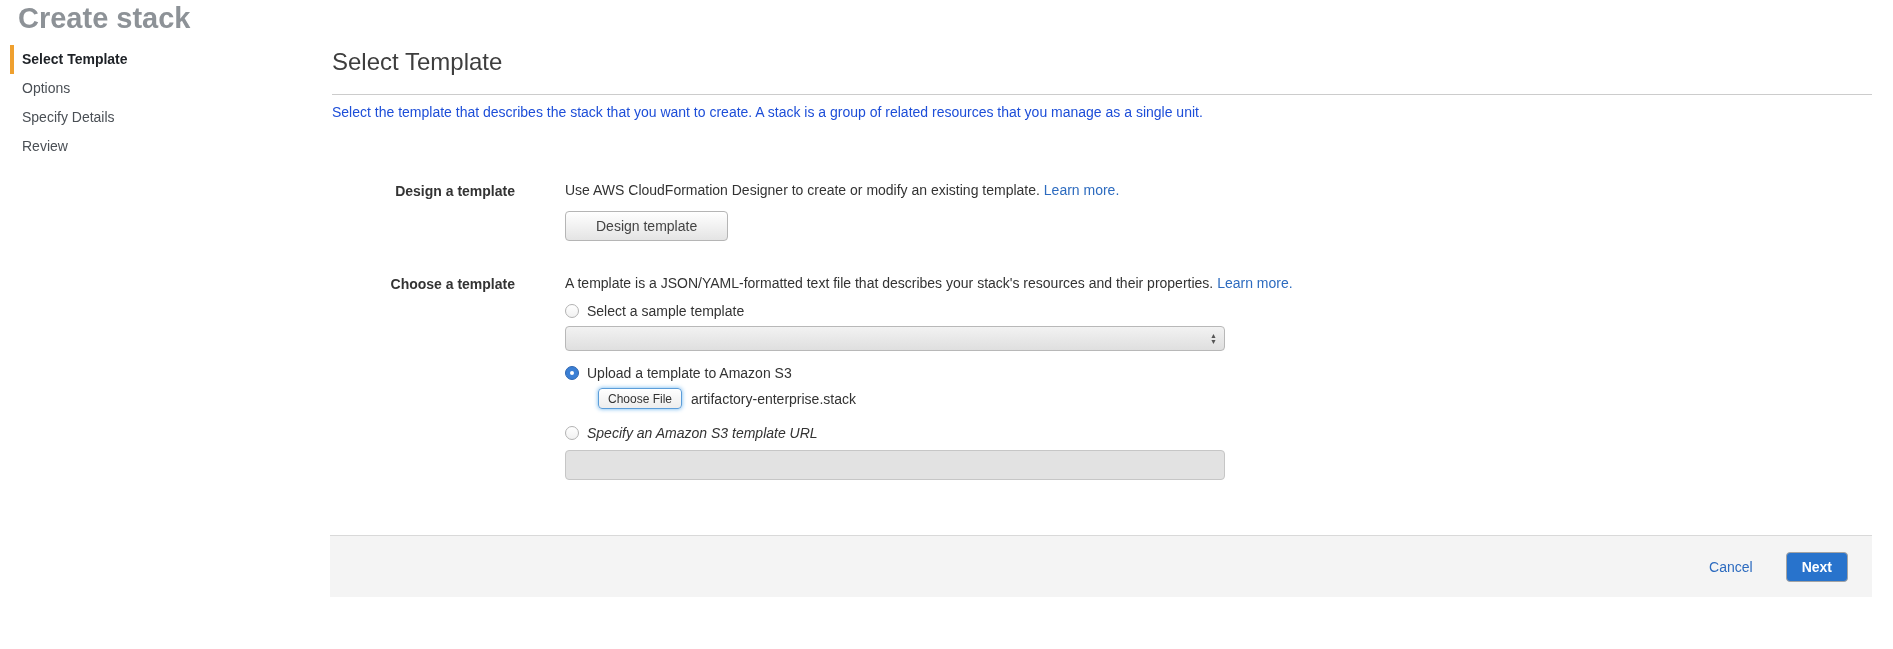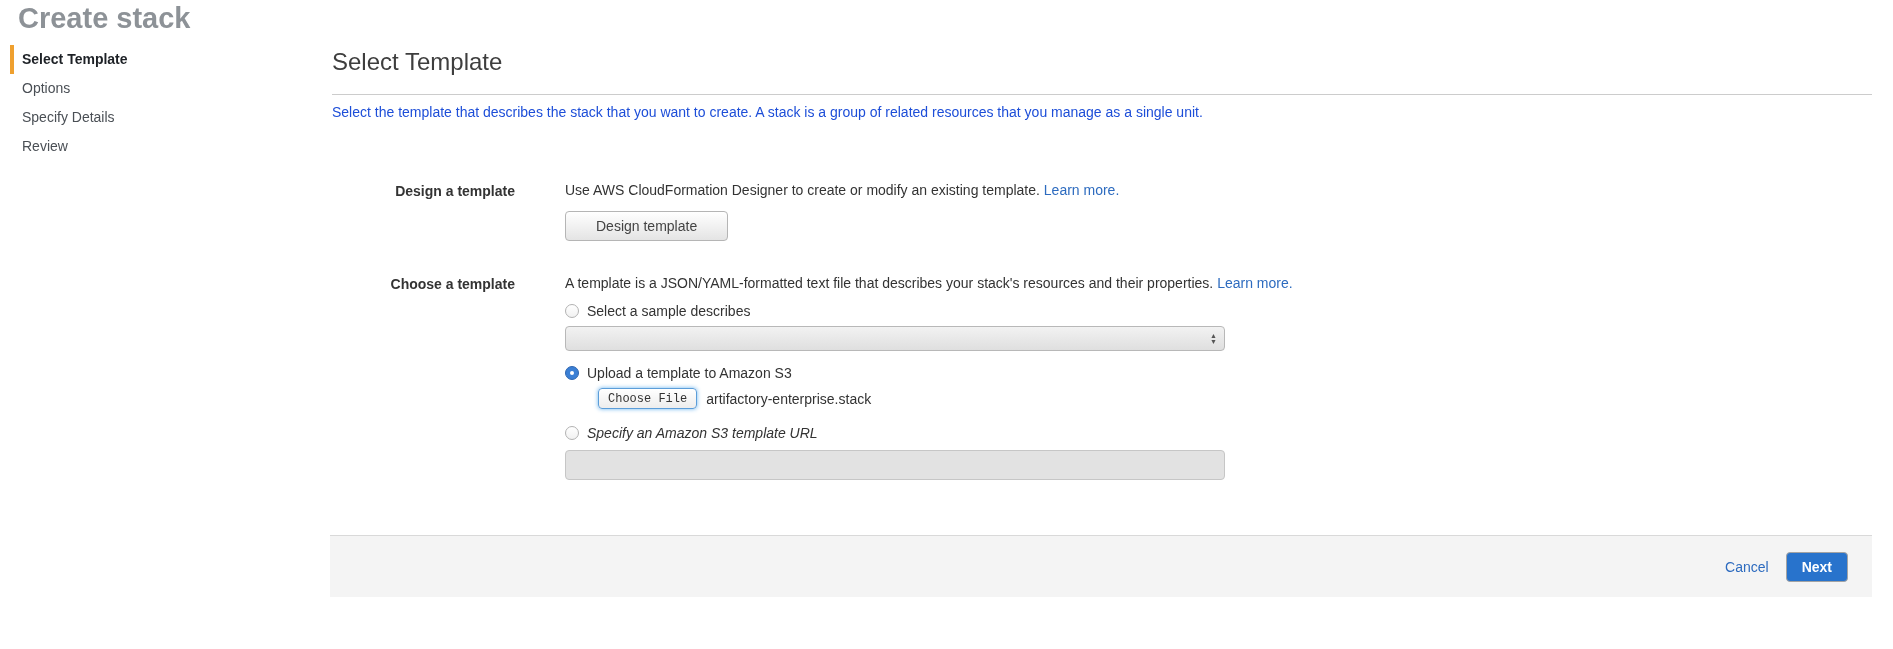--- a/index.html
+++ b/index.html
@@ -75,38 +75,39 @@
   .select-arrows { display: flex; flex-direction: column; align-items: center; color: #555; }
   .select-arrows span { font-size: 7px; line-height: 6px; }
 
   .radio-row.second { margin-top: 14px; }
   .file-row { margin-top: 7px; margin-left: 33px; display: flex; align-items: center; }
   .btn-file {
     height: 21px; padding: 0 9px; font-size: 12px; color: #333;
     background: linear-gradient(#ffffff, #ededed);
     border: 1px solid #5b9dd9; border-radius: 4px;
     box-shadow: 0 0 4px rgba(82, 168, 236, 0.85); cursor: pointer;
-    font-family: Liberation Mono, monospace;
+    font-family: Liberation Sans, sans-serif;
   }
   .file-name { margin-left: 9px; font-size: 14px; color: #333; }
 
   .radio-row.third { margin-top: 16px; font-style: italic; }
   .url-input {
     margin-top: 9px; width: 660px; height: 30px;
     background: #e2e2e2; border: 1px solid #c6c6c6; border-radius: 4px;
     font-size: 14px; padding: 0 8px; color: #333;
     font-family: "Liberation Sans", sans-serif;
   }
 
   
   .footer {
     position: absolute; left: 330px; top: 535px; width: 1542px; height: 62px;
     background: #f4f4f4; border-top: 1px solid #d9d9d9;
     display: flex; align-items: center; justify-content: flex-end;
     padding-right: 24px;
+    gap: 16px;
   }
   .cancel-link { font-size: 14px; color: #2d6bbf; text-decoration: none; cursor: pointer; }
   .btn-next {
     margin-left: 17px; height: 30px; padding: 0 15px;
     background: #2873cc; border: 1px solid #a3a3a3; border-radius: 4px;
     color: #ffffff; font-size: 14px; font-weight: 700; cursor: pointer;
     font-family: "Liberation Sans", sans-serif;
   }
 </style>
 </head>
@@ -134,21 +135,21 @@
   </div>
 </div>
 
 <div class="form-row row-choose">
   <div class="row-label">Choose a template</div>
   <div class="row-content">
     <span>A template is a JSON/YAML-formatted text file that describes your stack's resources and their properties. </span><a class="link">Learn more.</a>
 
     <div class="radio-row first">
       <span class="radio"></span>
-      <span class="radio-label">Select a sample describes</span>
+      <span class="radio-label">Select a sample template</span>
     </div>
     <div class="sample-select">
       <span></span>
       <span class="select-arrows">
         <span>▲</span>
         <span>▼</span>
       </span>
     </div>
 
     <div class="radio-row second">

